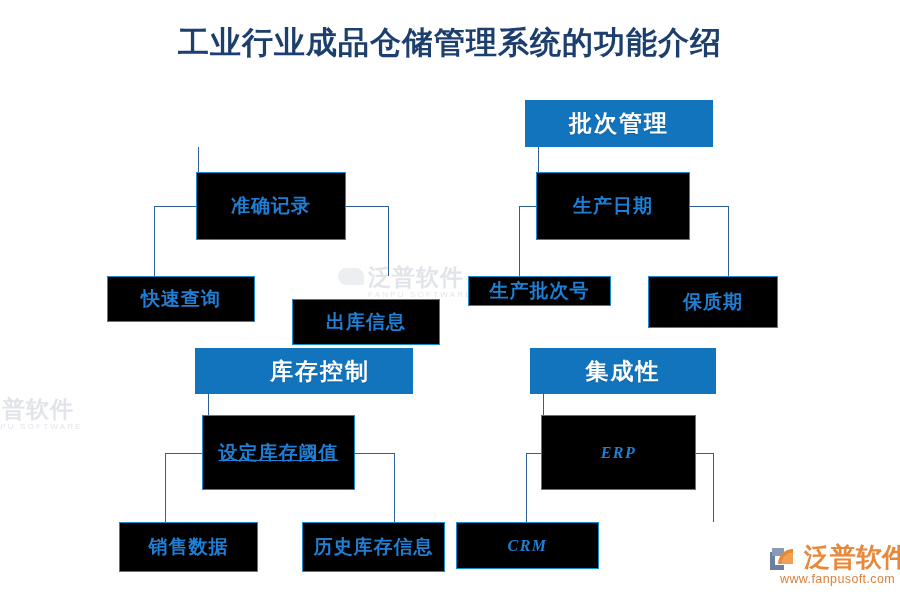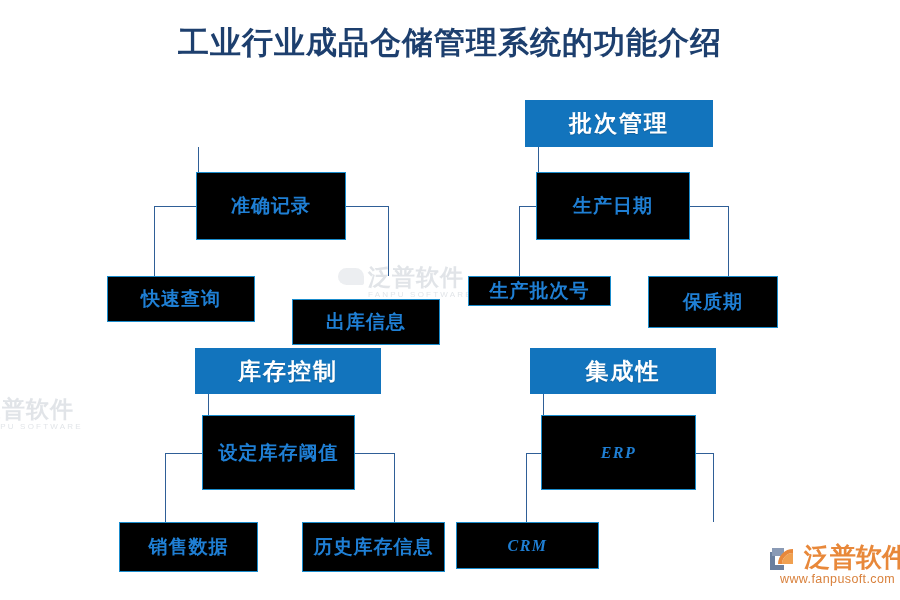--- a/index.html
+++ b/index.html
@@ -183,25 +183,25 @@
   <div class="node-box" style="left:536px; top:172px; width:154px; height:68px;">生产日期</div>
 
   <div class="ln h" style="left:519px; top:206px; width:17px;"></div>
   <div class="ln v" style="left:519px; top:206px; height:70px;"></div>
   <div class="ln h" style="left:690px; top:206px; width:38px;"></div>
   <div class="ln v" style="left:728px; top:206px; height:70px;"></div>
 
   <div class="node-box" style="left:468px; top:276px; width:143px; height:30px;">生产批次号</div>
   <div class="node-box" style="left:648px; top:276px; width:130px; height:52px;">保质期</div>
 
-  <div class="hdr-box" style="left:195px; top:348px; width:186px; height:46px;">库存控制</div>
+  <div class="hdr-box" style="left:195px; top:348px; width:186px; height:46px;padding-left:32px;">库存控制</div>
 
   <div class="ln v" style="left:208px; top:394px; height:21px;"></div>
 
-  <div class="node-box" style="left:202px; top:415px; width:153px; height:75px;">设定库存阈值</div>
+  <div class="node-box" style="left:202px; top:415px; width:153px; height:75px;text-decoration:underline;">设定库存阈值</div>
 
   <div class="ln h" style="left:165px; top:453px; width:37px;"></div>
   <div class="ln v" style="left:165px; top:453px; height:69px;"></div>
   <div class="ln h" style="left:355px; top:453px; width:39px;"></div>
   <div class="ln v" style="left:394px; top:453px; height:69px;"></div>
 
   <div class="node-box" style="left:119px; top:522px; width:139px; height:50px;">销售数据</div>
   <div class="node-box" style="left:302px; top:522px; width:143px; height:50px;">历史库存信息</div>
 
   <div class="hdr-box" style="left:530px; top:348px; width:186px; height:46px;">集成性</div>

